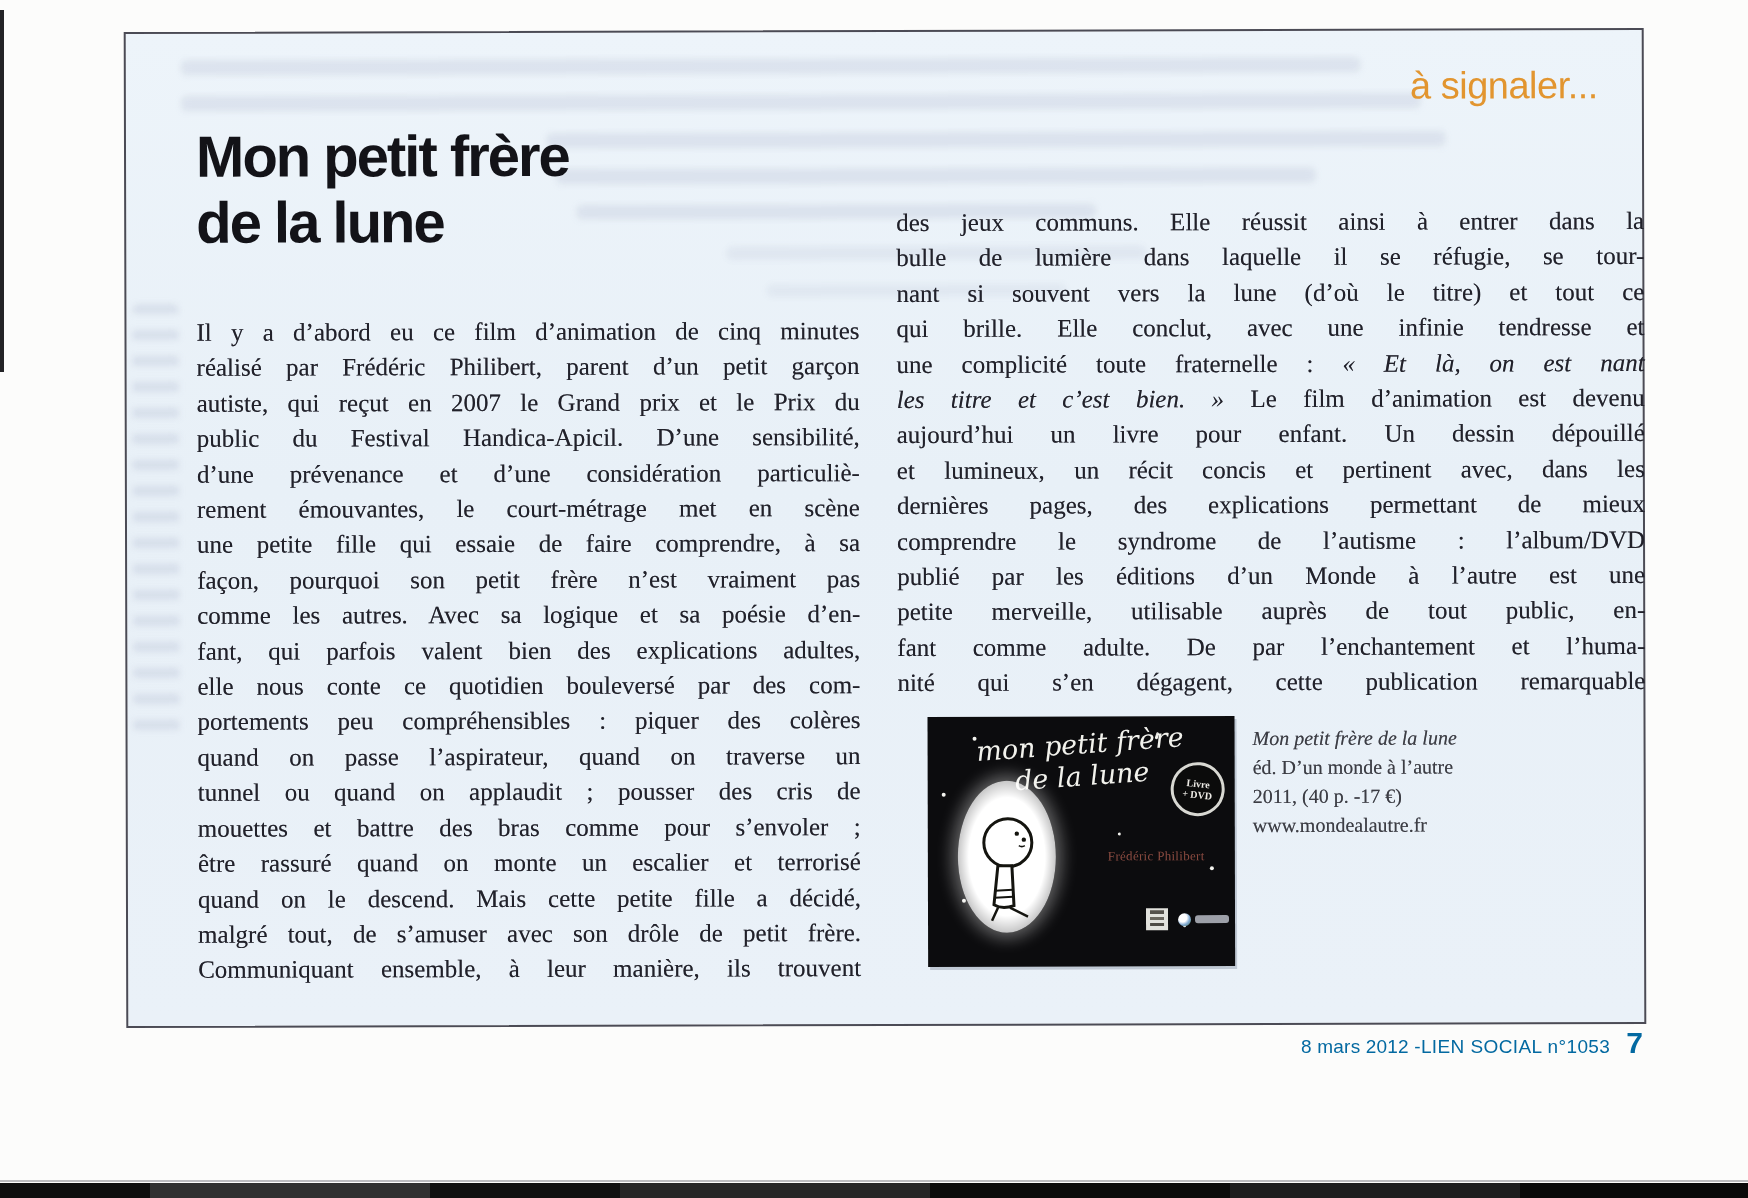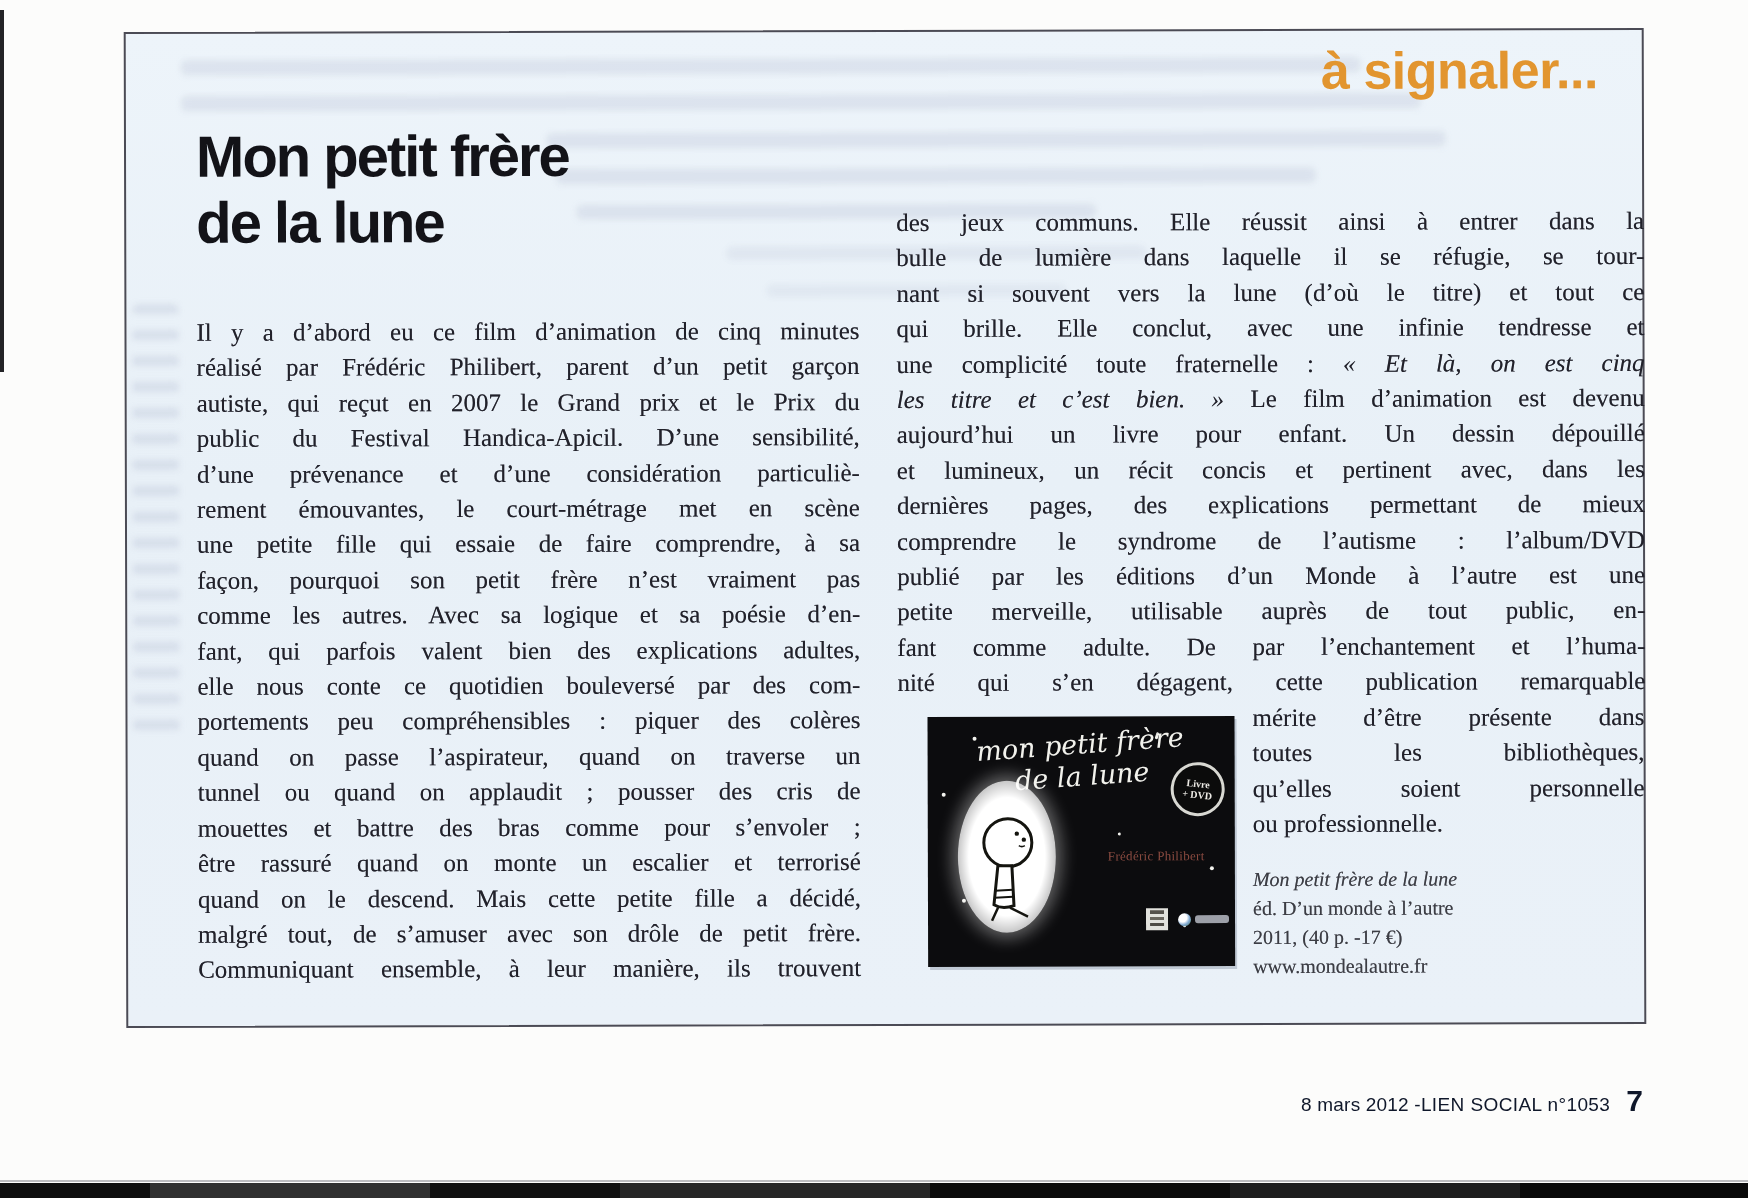--- a/index.html
+++ b/index.html
@@ -16,21 +16,21 @@
     background:rgba(70,70,80,.35);}
 
   
   .panel{position:absolute;left:125px;top:30px;width:1516px;height:992px;
     background:linear-gradient(180deg,#edf4fa 0%,#e8f0f7 45%,#eaf1f8 100%);
     border:2px solid #4b4b55;transform:rotate(-0.15deg);transform-origin:50% 50%;}
 
   
   .ghost{position:absolute;filter:blur(3px);background:rgba(108,118,158,.12);border-radius:6px;}
 
-  .section-label{position:absolute;right:44px;top:10px;font-size:52px;font-weight:700;
+  .section-label{position:absolute;right:44px;top:34px;font-size:38px;font-weight:400;
     color:var(--accent,#E2952F);letter-spacing:-.5px;}
 
   .title{position:absolute;left:70px;top:90px;font-size:58px;line-height:66px;font-weight:600;
     color:#131318;letter-spacing:-2px;}
 
   .bodytext{font-family:"Liberation Serif",serif;font-size:25px;line-height:35.4px;
     color:#21212a;text-shadow:0 0 .5px rgba(25,25,35,.5);}
   .col-left{position:absolute;left:70px;top:281px;width:663px;}
   .col-right{position:absolute;left:770px;top:173px;width:748px;}
   .tline{text-align:justify;text-align-last:justify;white-space:normal;}
@@ -65,21 +65,21 @@
   .logo-round{position:absolute;left:250px;top:197px;display:flex;align-items:center;gap:4px;}
   .logo-round .dot{width:13px;height:13px;border-radius:50%;
     background:radial-gradient(circle at 35% 35%,#ffffff 0 35%,#7fa8d0 60%,#4f7f4f 100%);}
   .logo-round .mark{width:34px;height:8px;border-radius:3px;background:rgba(205,210,220,.75);}
 
   
   .caption{margin-top:24px;font-size:20px;line-height:29px;color:#3c3d44;}
   .caption .cap-title{font-style:italic;}
 
   
-  .footer{position:absolute;right:105px;top:1084px;display:flex;align-items:baseline;color:#0f172a;}
+  .footer{position:absolute;right:105px;top:1026px;display:flex;align-items:baseline;color:#0369a1;}
   .f-date{font-size:19px;font-weight:500;letter-spacing:.2px;}
   .f-mag{font-size:19px;font-weight:400;letter-spacing:.4px;}
   .f-page{font-size:30px;font-weight:700;margin-left:16px;}
 </style>
 </head>
 <body>
 
 <div class="canvas">
 
   <div class="edge-left"></div>
@@ -124,21 +124,21 @@
         <div class="tline"><span>malgré tout, de s’amuser avec son drôle de petit frère.</span></div>
         <div class="tline"><span>Communiquant ensemble, à leur manière, ils trouvent</span></div>
       </div>
 
     <div class="bodytext col-right">
       <div>
           <div class="tline"><span>des jeux communs. Elle réussit ainsi à entrer dans la</span></div>
           <div class="tline"><span>bulle de lumière dans laquelle il se réfugie, se tour-</span></div>
           <div class="tline"><span>nant si souvent vers la lune (d’où le titre) et tout ce</span></div>
           <div class="tline"><span>qui brille. Elle conclut, avec une infinie tendresse et</span></div>
-          <div class="tline"><span>une complicité toute fraternelle : </span><span class="it">« Et là, on est cinq</span></div>
+          <div class="tline"><span>une complicité toute fraternelle : </span><span class="it">« Et là, on est nant</span></div>
           <div class="tline"><span class="it">les titre et c’est bien. »</span><span> Le film d’animation est devenu</span></div>
           <div class="tline"><span>aujourd’hui un livre pour enfant. Un dessin dépouillé</span></div>
           <div class="tline"><span>et lumineux, un récit concis et pertinent avec, dans les</span></div>
           <div class="tline"><span>dernières pages, des explications permettant de mieux</span></div>
           <div class="tline"><span>comprendre le syndrome de l’autisme : l’album/DVD</span></div>
           <div class="tline"><span>publié par les éditions d’un Monde à l’autre est une</span></div>
           <div class="tline"><span>petite merveille, utilisable auprès de tout public, en-</span></div>
           <div class="tline"><span>fant comme adulte. De par l’enchantement et l’huma-</span></div>
           <div class="tline"><span>nité qui s’en dégagent, cette publication remarquable</span></div>
         </div>
@@ -180,26 +180,20 @@
 
           <div class="cover-author">Frédéric Philibert</div>
           <div class="logo-square"></div>
           <div class="logo-round">
             <div class="dot"></div>
             <div class="mark"></div>
           </div>
         </div>
 
         <div class="wrap-box">
-          <div class="bodytext wrap-col">
-              <div class="tline"><span>mérite d’être présente dans</span></div>
-              <div class="tline"><span>toutes les bibliothèques,</span></div>
-              <div class="tline"><span>qu’elles soient personnelle</span></div>
-              <div class="tline tline-end"><span>ou professionnelle.</span></div>
-            </div>
 
           <div class="caption">
             <div class="cap-title">Mon petit frère de la lune</div>
             <div>éd. D’un monde à l’autre</div>
             <div>2011, (40 p. -17 €)</div>
             <div>www.mondealautre.fr</div>
           </div>
         </div>
 
       </div>

